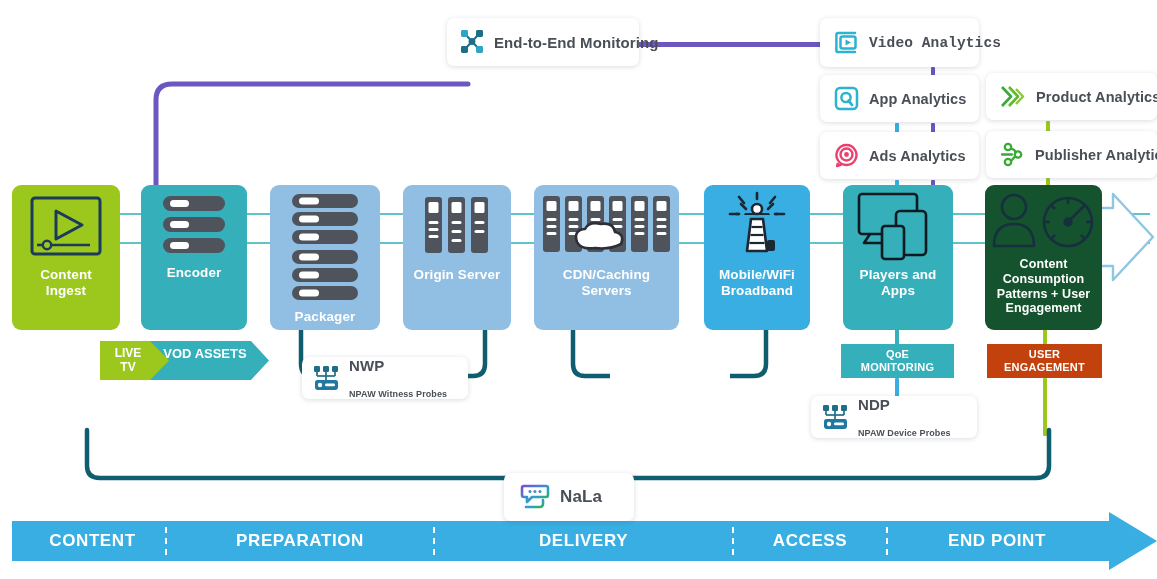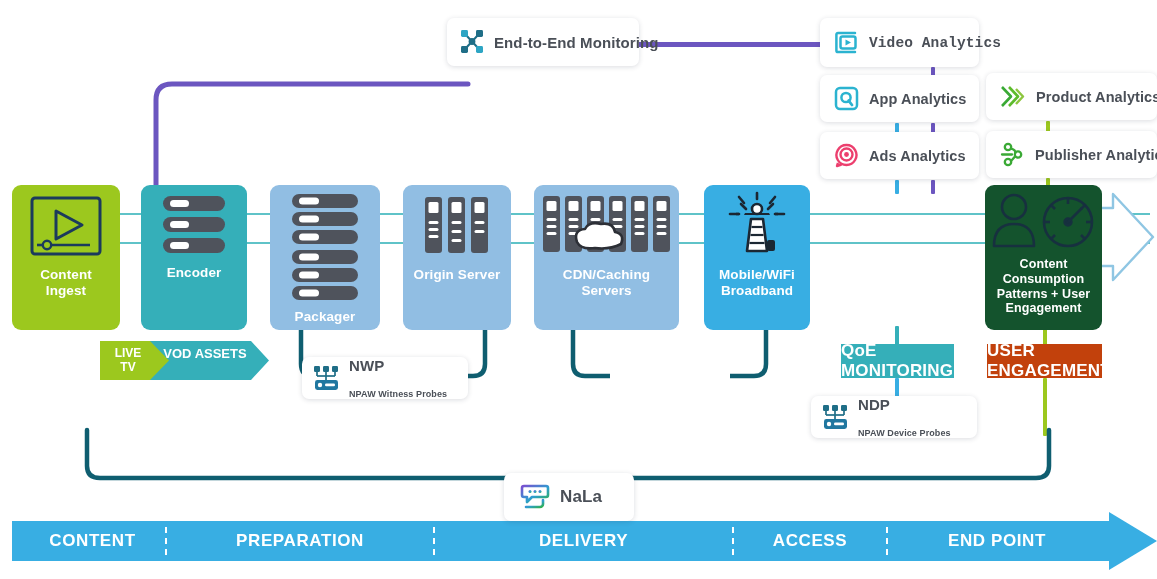--- a/index.html
+++ b/index.html
@@ -16,22 +16,22 @@
   
   .card{position:absolute;background:#fff;border-radius:7px;
         box-shadow:0 1px 5px rgba(40,50,70,.17);display:flex;align-items:center;z-index:20;}
   .card .ci{flex:0 0 auto;display:flex;align-items:center;justify-content:center;}
   .card .ctxt{display:flex;flex-direction:column;justify-content:center;}
   .card .ctitle{font-size:15px;font-weight:bold;color:#4a4f57;letter-spacing:.1px;white-space:nowrap;}
   .card .csub{font-size:9px;color:#4a4f57;white-space:nowrap;margin-top:15px;letter-spacing:.1px;font-weight:bold;}
   .card.analytics .ctitle{font-size:14.5px;}
 
   
-  .chip{position:absolute;display:flex;align-items:flex-start;justify-content:center;text-align:center;
-        color:#fff;font-weight:bold;font-size:17px;line-height:1.15;z-index:9;letter-spacing:.2px;}
+  .chip{position:absolute;display:flex;align-items:center;justify-content:center;text-align:center;
+        color:#fff;font-weight:bold;font-size:11px;line-height:1.15;z-index:9;letter-spacing:.2px;}
 
   
   .hline{position:absolute;background:#5fc3c8;height:2px;z-index:2;}
   .vl{position:absolute;width:4px;z-index:3;border-radius:1px;}
 
   
   #stagebar{position:absolute;left:12px;top:521px;width:1145px;height:40px;z-index:12;}
   #stagebar .barbody{position:absolute;left:0;top:0;height:40px;background:#38AEE3;}
   #stagebar .tip{position:absolute;top:-9px;width:0;height:0;
      border-top:29px solid transparent;border-bottom:29px solid transparent;border-left:48px solid #38AEE3;}
@@ -229,20 +229,33 @@
           <line x1="26.5" y1="34" x2="37.5" y2="34"></line>
           <line x1="25.5" y1="42" x2="38.5" y2="42"></line>
           <line x1="24.5" y1="50" x2="39.5" y2="50"></line>
         </g>
         <rect x="42" y="47" width="8" height="11" rx="2" fill="#1B2733"></rect>
       </svg>
     </div>
     <div class="plabel" style="white-space:pre-line;">Mobile/WiFi Broadband</div>
   </div>
 
+  <div class="pbox" style="left:843px;top:185px;width:110px;height:145px;background:#35AFB9;">
+    <div class="picon" style="height:82px;">
+      <svg width="84" height="70" viewBox="0 0 84 70">
+        <g fill="none" stroke="#101820" stroke-width="2.6" stroke-linejoin="round">
+          <rect x="3" y="3" width="58" height="40" rx="3"></rect>
+          <path d="M14 43 L8 52 L44 52"></path>
+          <rect x="40" y="20" width="30" height="44" rx="4" fill="#35AFB9"></rect>
+          <rect x="26" y="35" width="22" height="33" rx="3" fill="#35AFB9"></rect>
+        </g>
+      </svg>
+    </div>
+    <div class="plabel" style="white-space:pre-line;">Players and Apps</div>
+  </div>
 
   <div class="pbox" style="left:985px;top:185px;width:117px;height:145px;background:#14532d;">
     <div class="picon" style="height:72px;">
       <svg width="104" height="58" viewBox="0 0 104 58">
         <g fill="none" stroke="#17303F" stroke-width="2.6">
           <circle cx="22" cy="15" r="12"></circle>
           <path d="M2 54 Q2 32 22 32 Q42 32 42 54 Z" stroke-linejoin="round"></path>
           <circle cx="76" cy="30" r="24"></circle>
           <circle cx="76" cy="30" r="3.4" fill="#17303F"></circle>
           <line x1="76" y1="30" x2="90" y2="16"></line>

